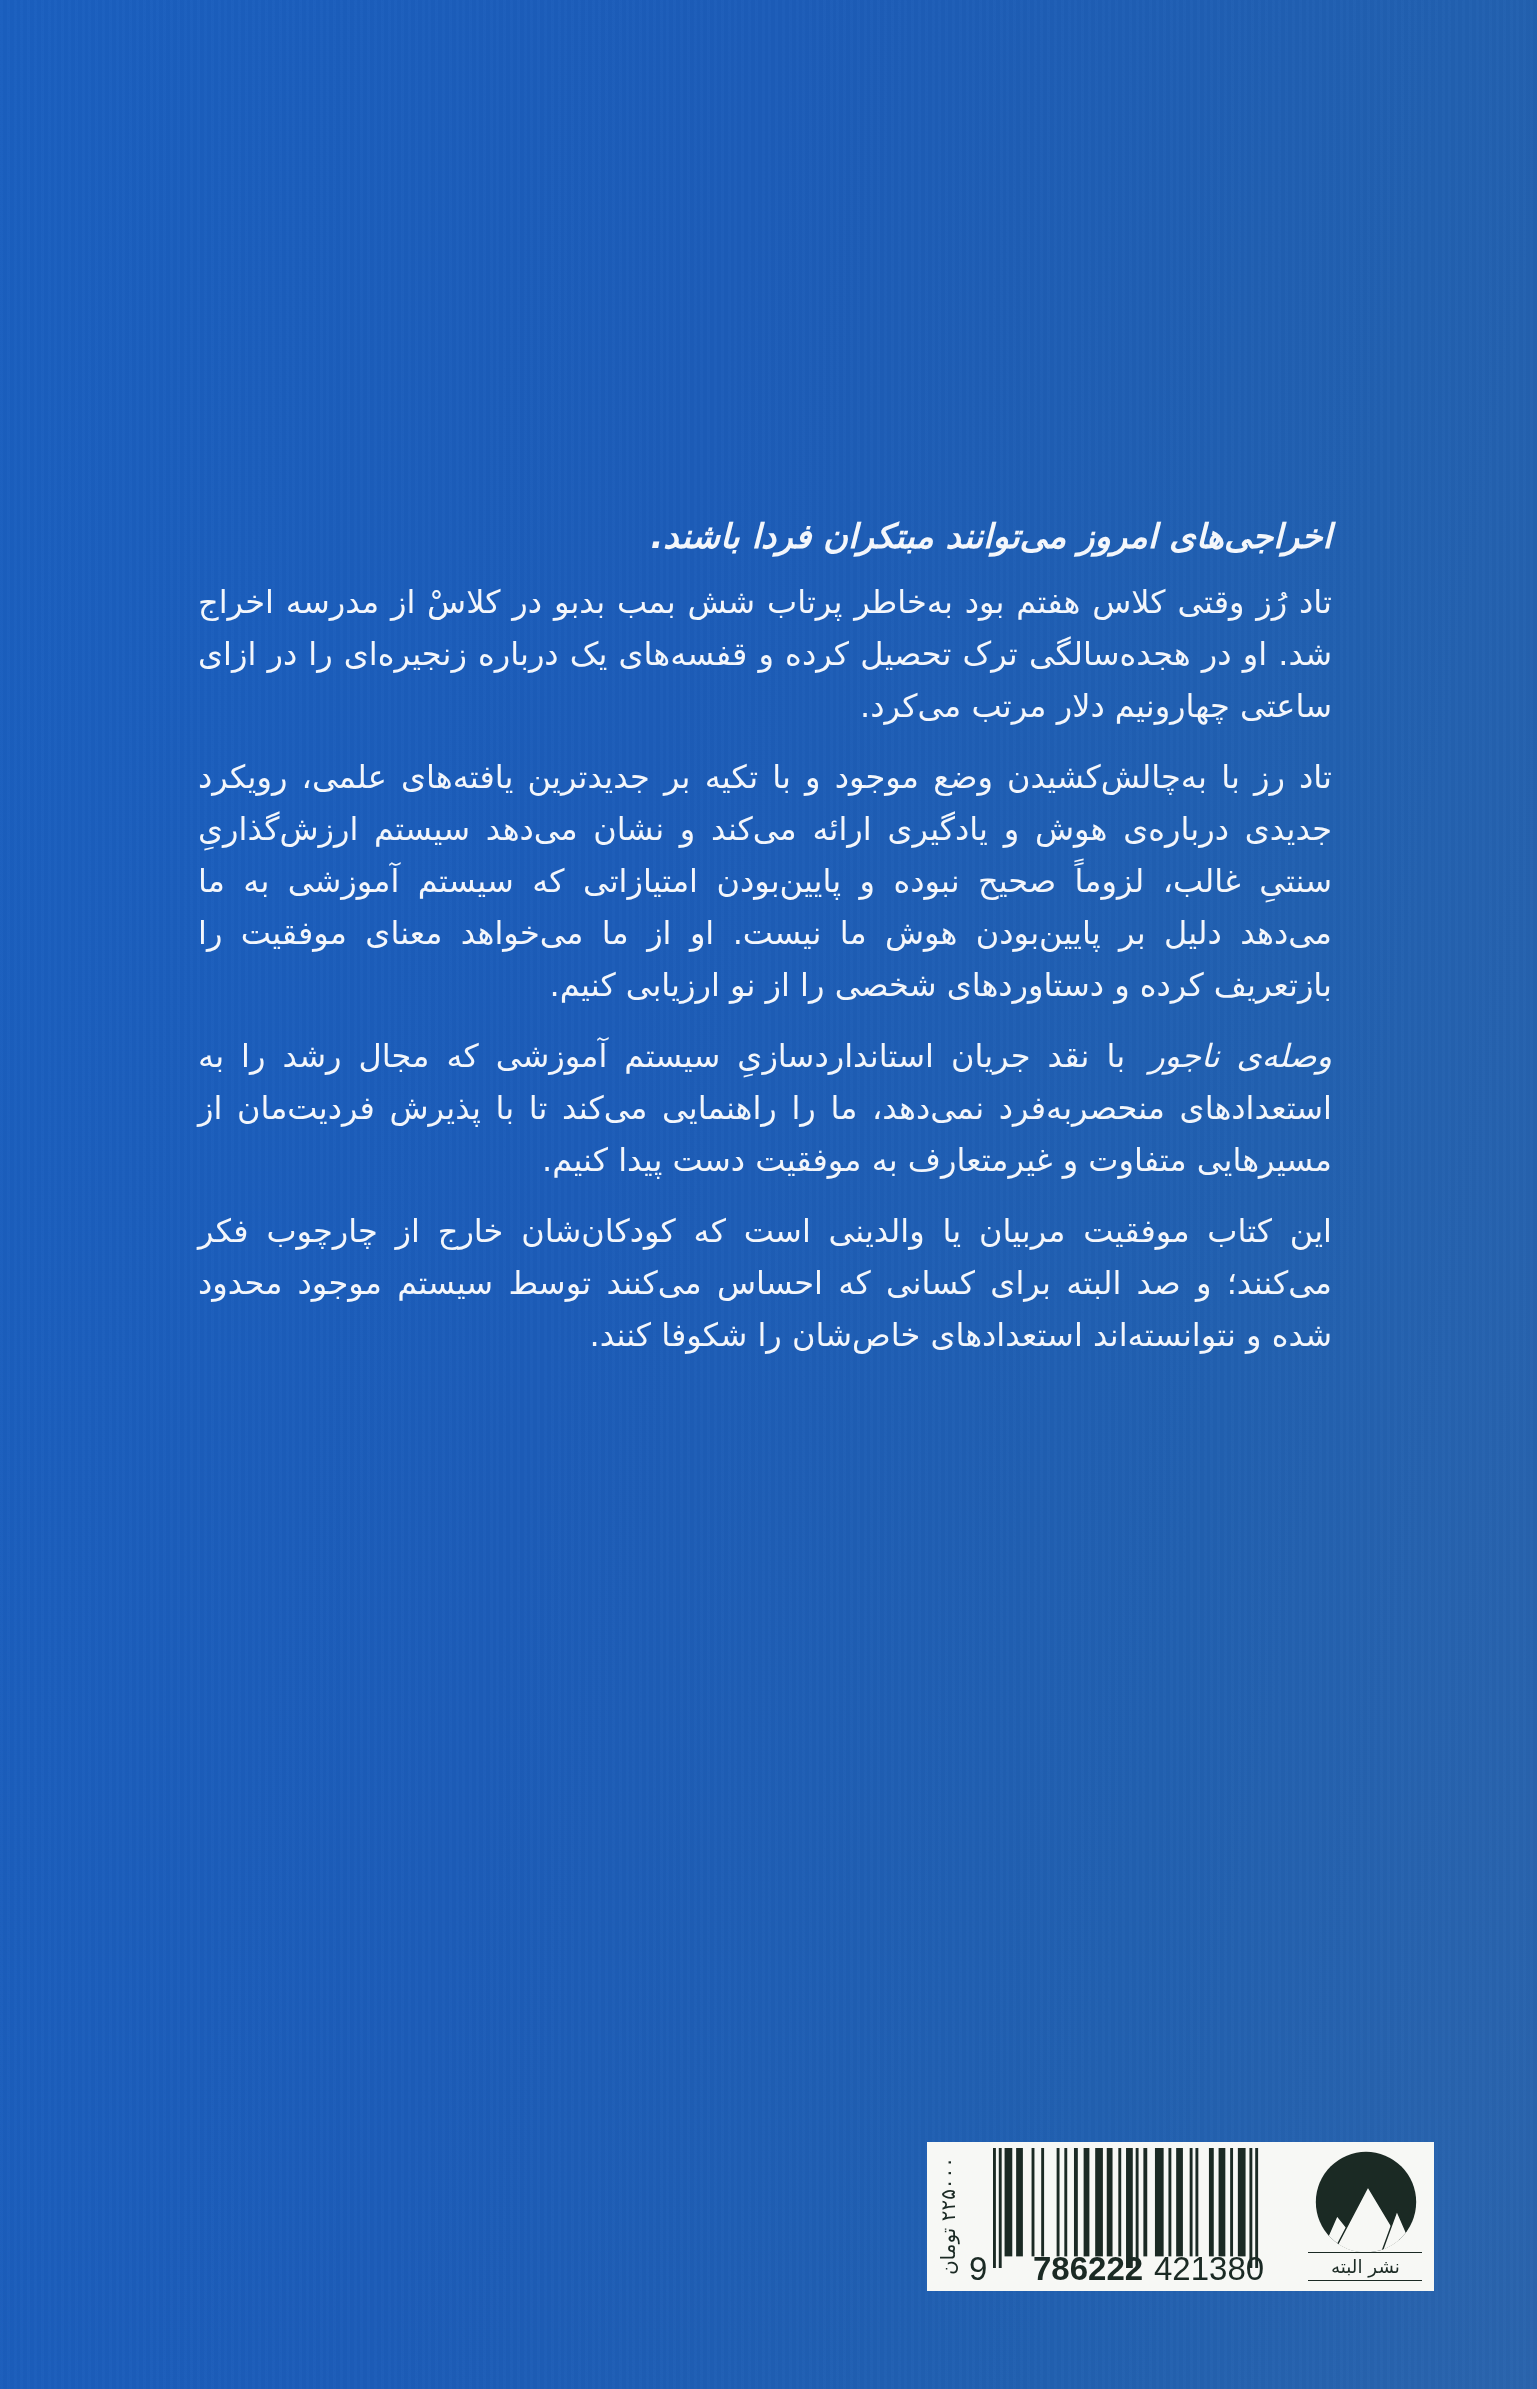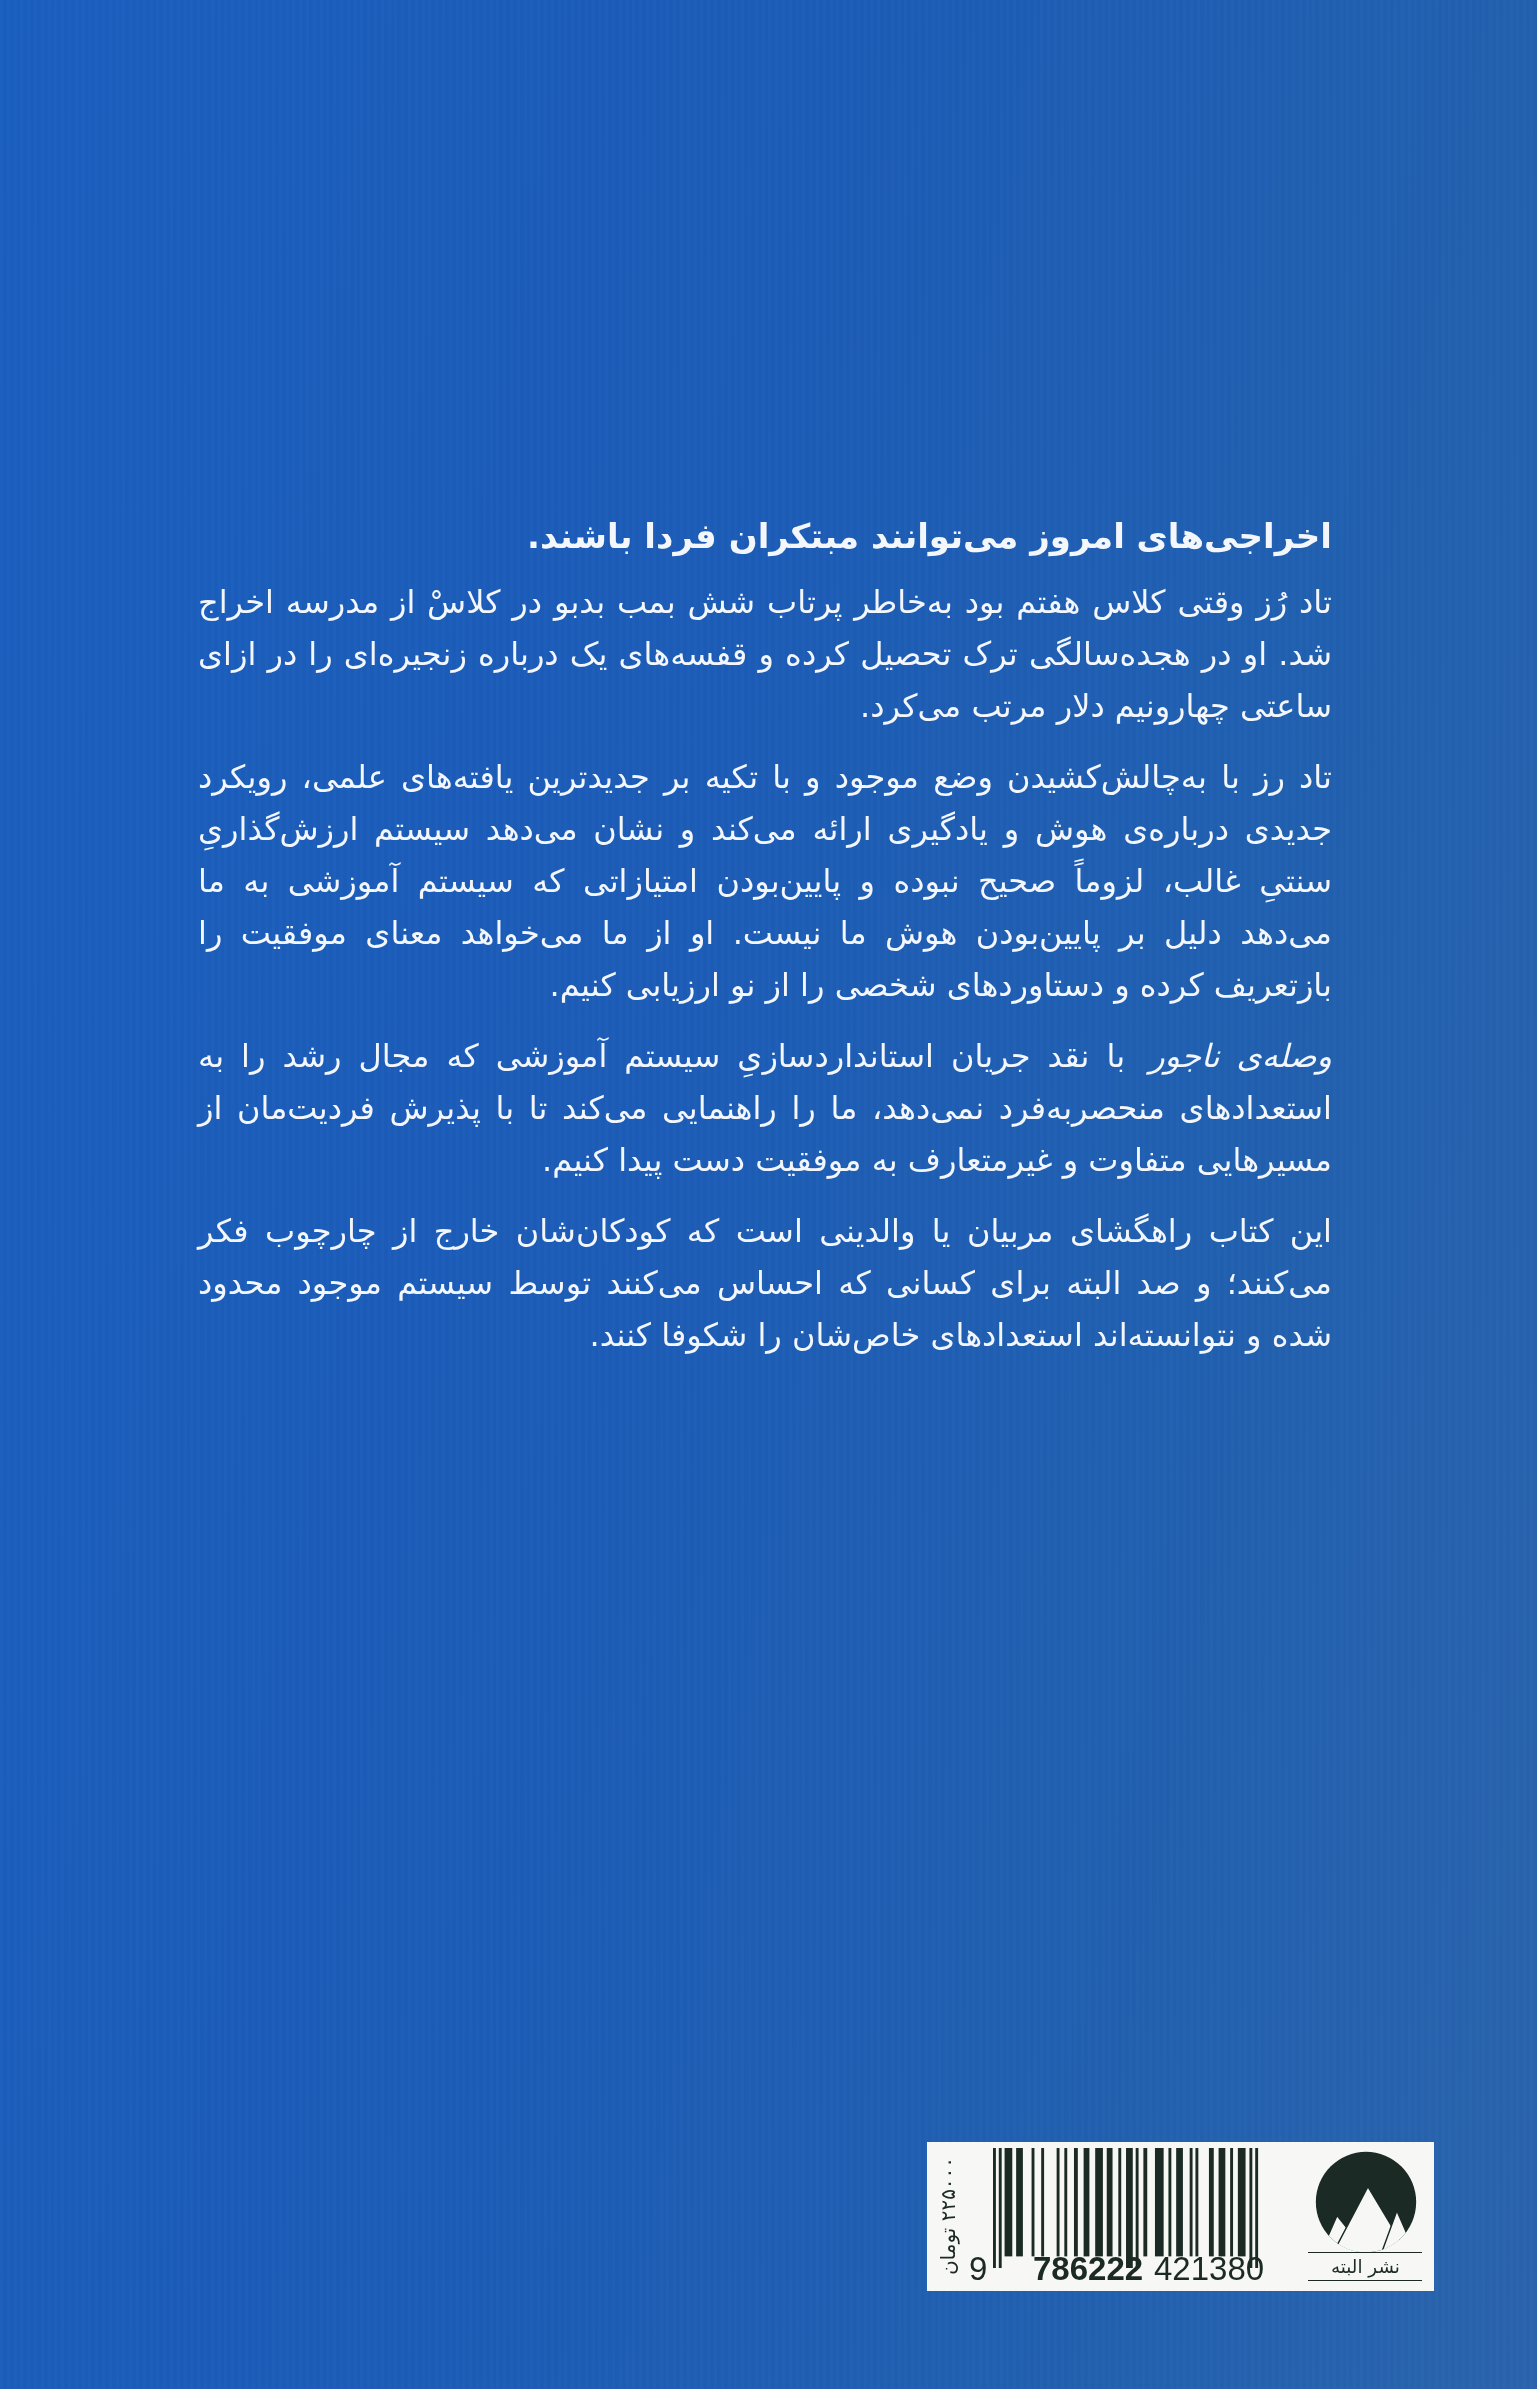--- a/index.html
+++ b/index.html
@@ -17,21 +17,21 @@
   }
   .blurb {
     position:absolute;
     right:205px; left:198px; top:510px;
     direction:rtl; text-align:justify; text-align-last:right;
     color:#f3f6fb;
     font-family: "DejaVu Sans", sans-serif;
     font-size:32px; line-height:52px;
   }
   .blurb .headline {
-    font-weight:bold; font-size:34px; margin:0 0 13.5px 0; text-align:right;
+    font-weight:bold; font-size:34px; margin:0 0 13.5px 0; text-align:right;font-style:italic;
   }
   .blurb p { margin:0 0 19.3px 0; }
   .blurb p .it { font-style:italic;margin-left:7px; }
   .label-box {
     position:absolute; left:927px; top:2142px; width:507px; height:149px;
     background:#f7f8f5;
   }
   .price {
     position:absolute; left:3.9px; top:5.8px; width:35px; height:137px;
     display:flex; align-items:center; justify-content:center;
@@ -62,21 +62,21 @@
 </head>
 <body>
 
 <div class="cover-texture"></div>
 
 <div class="blurb">
   <div class="headline">اخراجی‌های امروز می‌توانند مبتکران فردا باشند.</div>
   <p>تاد رُز وقتی کلاس هفتم بود به‌خاطر پرتاب شش بمب بدبو در کلاسْ از مدرسه اخراج شد. او در هجده‌سالگی ترک تحصیل کرده و قفسه‌های یک درباره زنجیره‌ای را در ازای ساعتی چهارونیم دلار مرتب می‌کرد.</p>
   <p>تاد رز با به‌چالش‌کشیدن وضع موجود و با تکیه بر جدیدترین یافته‌های علمی، رویکرد جدیدی درباره‌ی هوش و یادگیری ارائه می‌کند و نشان می‌دهد سیستم ارزش‌گذاریِ سنتیِ غالب، لزوماً صحیح نبوده و پایین‌بودن امتیازاتی که سیستم آموزشی به ما می‌دهد دلیل بر پایین‌بودن هوش ما نیست. او از ما می‌خواهد معنای موفقیت را بازتعریف کرده و دستاوردهای شخصی را از نو ارزیابی کنیم.</p>
   <p><span class="it">وصله‌ی ناجور</span> <span>با نقد جریان استانداردسازیِ سیستم آموزشی که مجال رشد را به استعدادهای منحصربه‌فرد نمی‌دهد، ما را راهنمایی می‌کند تا با پذیرش فردیت‌مان از مسیرهایی متفاوت و غیرمتعارف به موفقیت دست پیدا کنیم.</span></p>
-  <p>این کتاب راهگشای مربیان یا والدینی است که کودکان‌شان خارج از چارچوب فکر می‌کنند؛ و صد البته برای کسانی که احساس می‌کنند توسط سیستم موجود محدود شده و نتوانسته‌اند استعدادهای خاص‌شان را شکوفا کنند.</p>
+  <p>این کتاب موفقیت مربیان یا والدینی است که کودکان‌شان خارج از چارچوب فکر می‌کنند؛ و صد البته برای کسانی که احساس می‌کنند توسط سیستم موجود محدود شده و نتوانسته‌اند استعدادهای خاص‌شان را شکوفا کنند.</p>
 </div>
 
 <div class="label-box">
   <div class="price">
     <span>۲۲۵۰۰۰ تومان</span>
   </div>
 
   <svg class="barcode" viewBox="0 0 278 124" preserveAspectRatio="none">
     <g fill="#1b2a24">
       <rect x="0" y="0" width="3" height="124"></rect>

